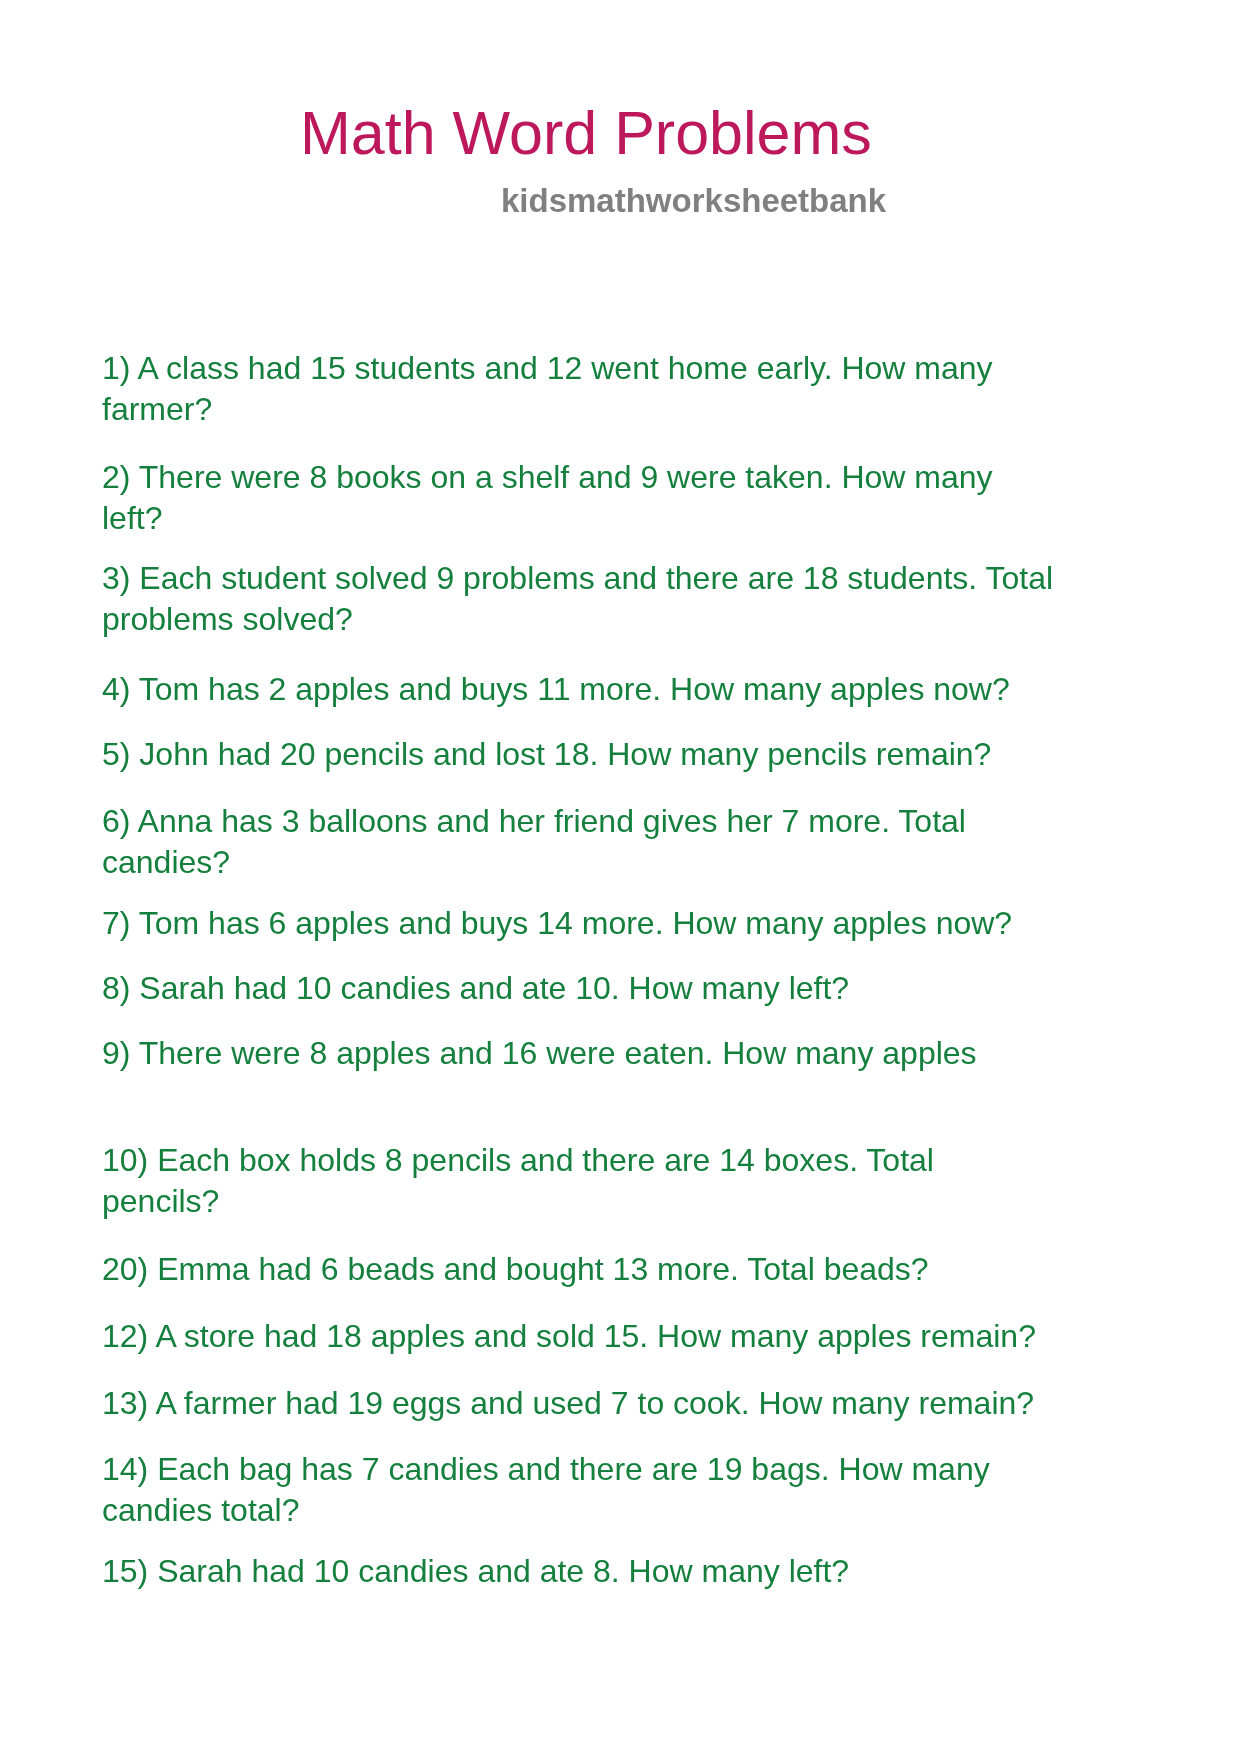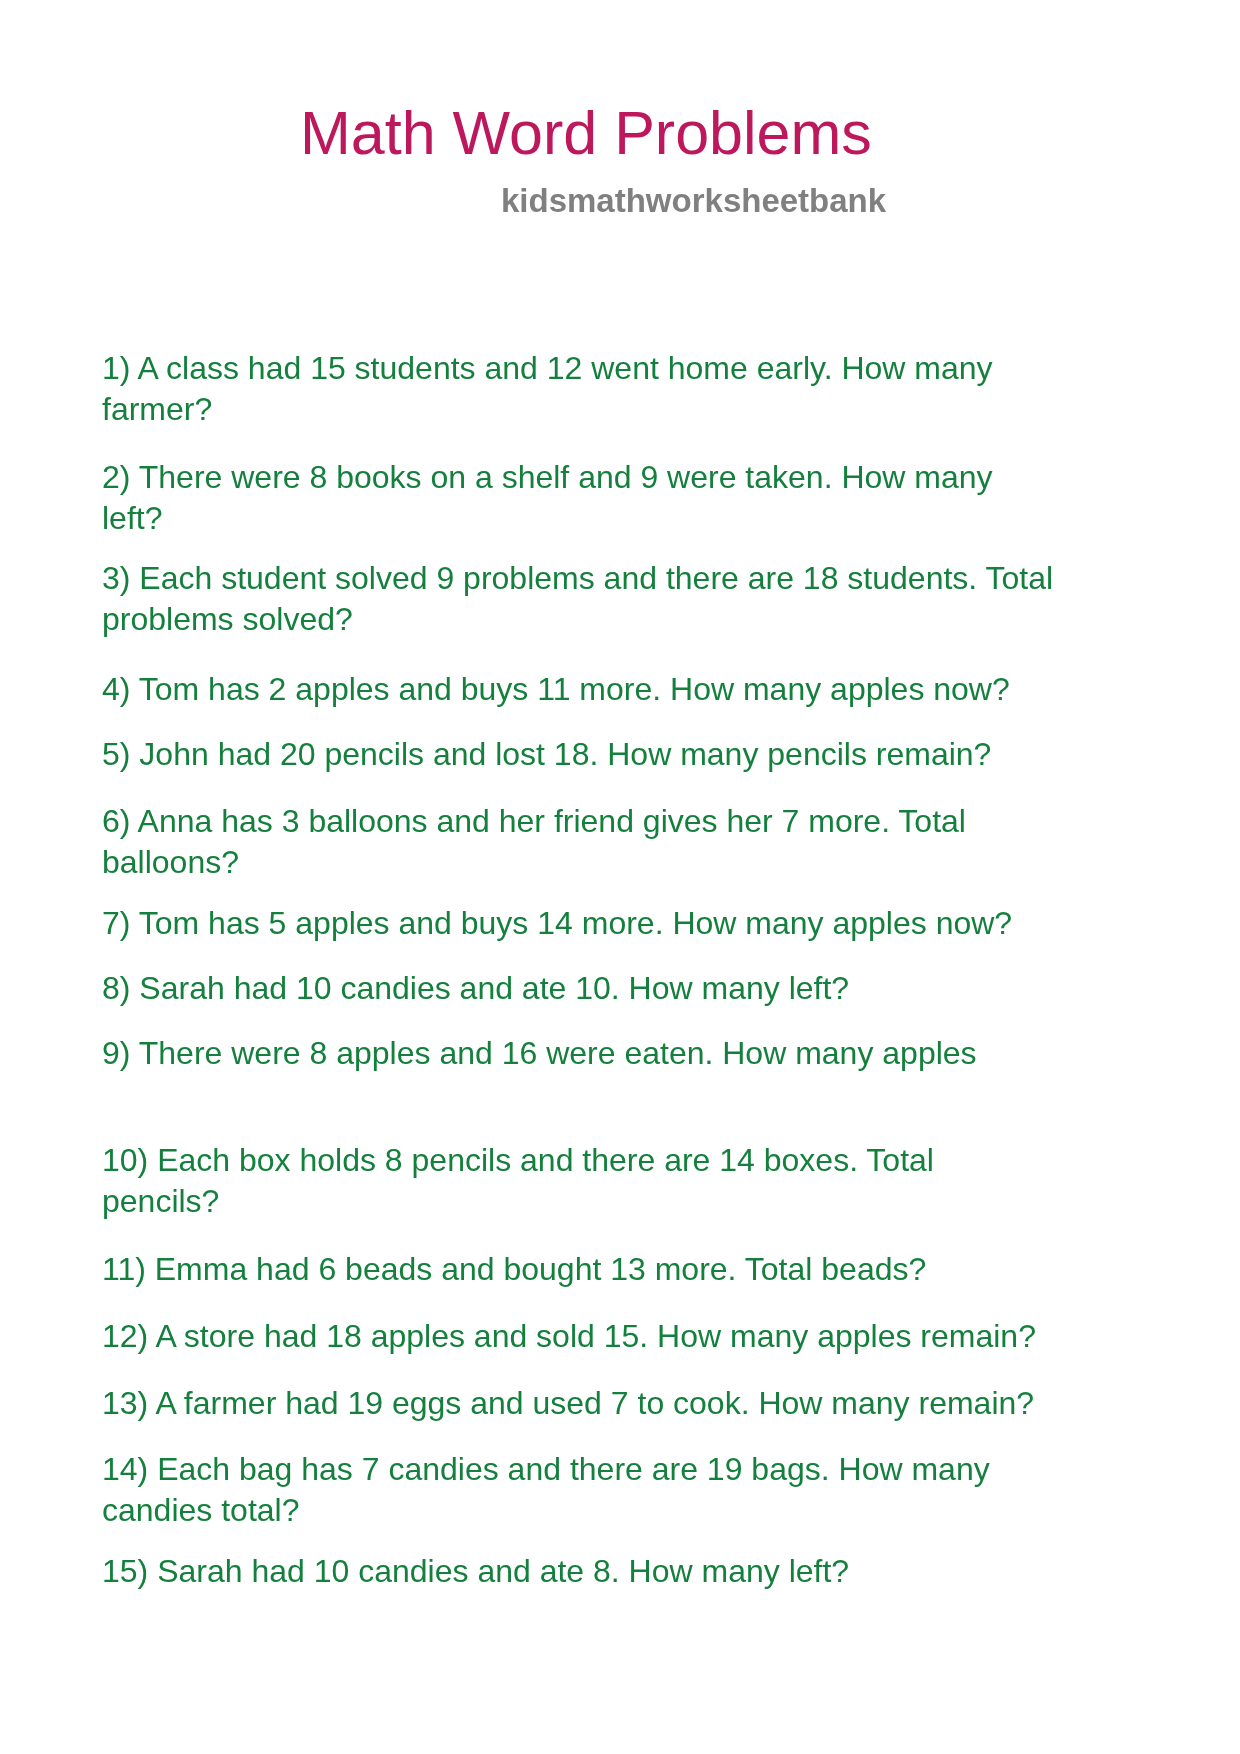--- a/index.html
+++ b/index.html
@@ -67,37 +67,37 @@
       <span class="line">problems solved?</span>
     </div>
     <div class="problem" style="top:669px">
       <span class="line">4) Tom has 2 apples and buys 11 more. How many apples now?</span>
     </div>
     <div class="problem" style="top:734px">
       <span class="line">5) John had 20 pencils and lost 18. How many pencils remain?</span>
     </div>
     <div class="problem" style="top:801px">
       <span class="line">6) Anna has 3 balloons and her friend gives her 7 more. Total</span>
-      <span class="line">balloons?</span>
+      <span class="line">candies?</span>
     </div>
     <div class="problem" style="top:903px">
-      <span class="line">7) Tom has 5 apples and buys 14 more. How many apples now?</span>
+      <span class="line">7) Tom has 6 apples and buys 14 more. How many apples now?</span>
     </div>
     <div class="problem" style="top:968px">
       <span class="line">8) Sarah had 10 candies and ate 10. How many left?</span>
     </div>
     <div class="problem" style="top:1033px">
       <span class="line">9) There were 8 apples and 16 were eaten. How many apples</span>
     </div>
     <div class="problem" style="top:1140px">
       <span class="line">10) Each box holds 8 pencils and there are 14 boxes. Total</span>
       <span class="line">pencils?</span>
     </div>
     <div class="problem" style="top:1249px">
-      <span class="line">11) Emma had 6 beads and bought 13 more. Total beads?</span>
+      <span class="line">20) Emma had 6 beads and bought 13 more. Total beads?</span>
     </div>
     <div class="problem" style="top:1316px">
       <span class="line">12) A store had 18 apples and sold 15. How many apples remain?</span>
     </div>
     <div class="problem" style="top:1383px">
       <span class="line">13) A farmer had 19 eggs and used 7 to cook. How many remain?</span>
     </div>
     <div class="problem" style="top:1449px">
       <span class="line">14) Each bag has 7 candies and there are 19 bags. How many</span>
       <span class="line">candies total?</span>

